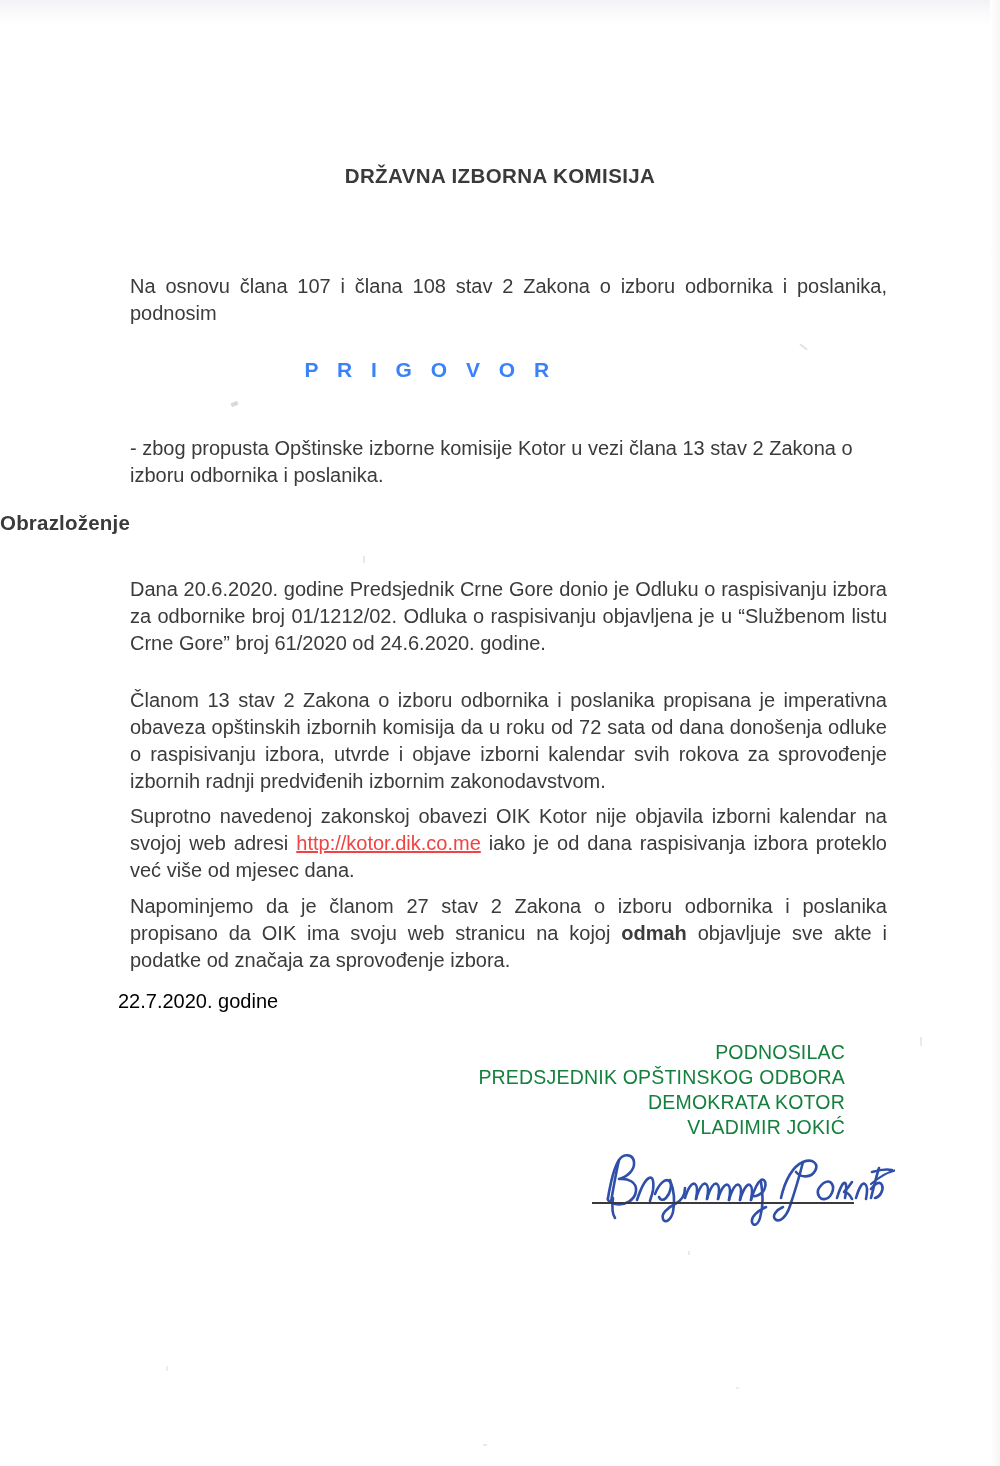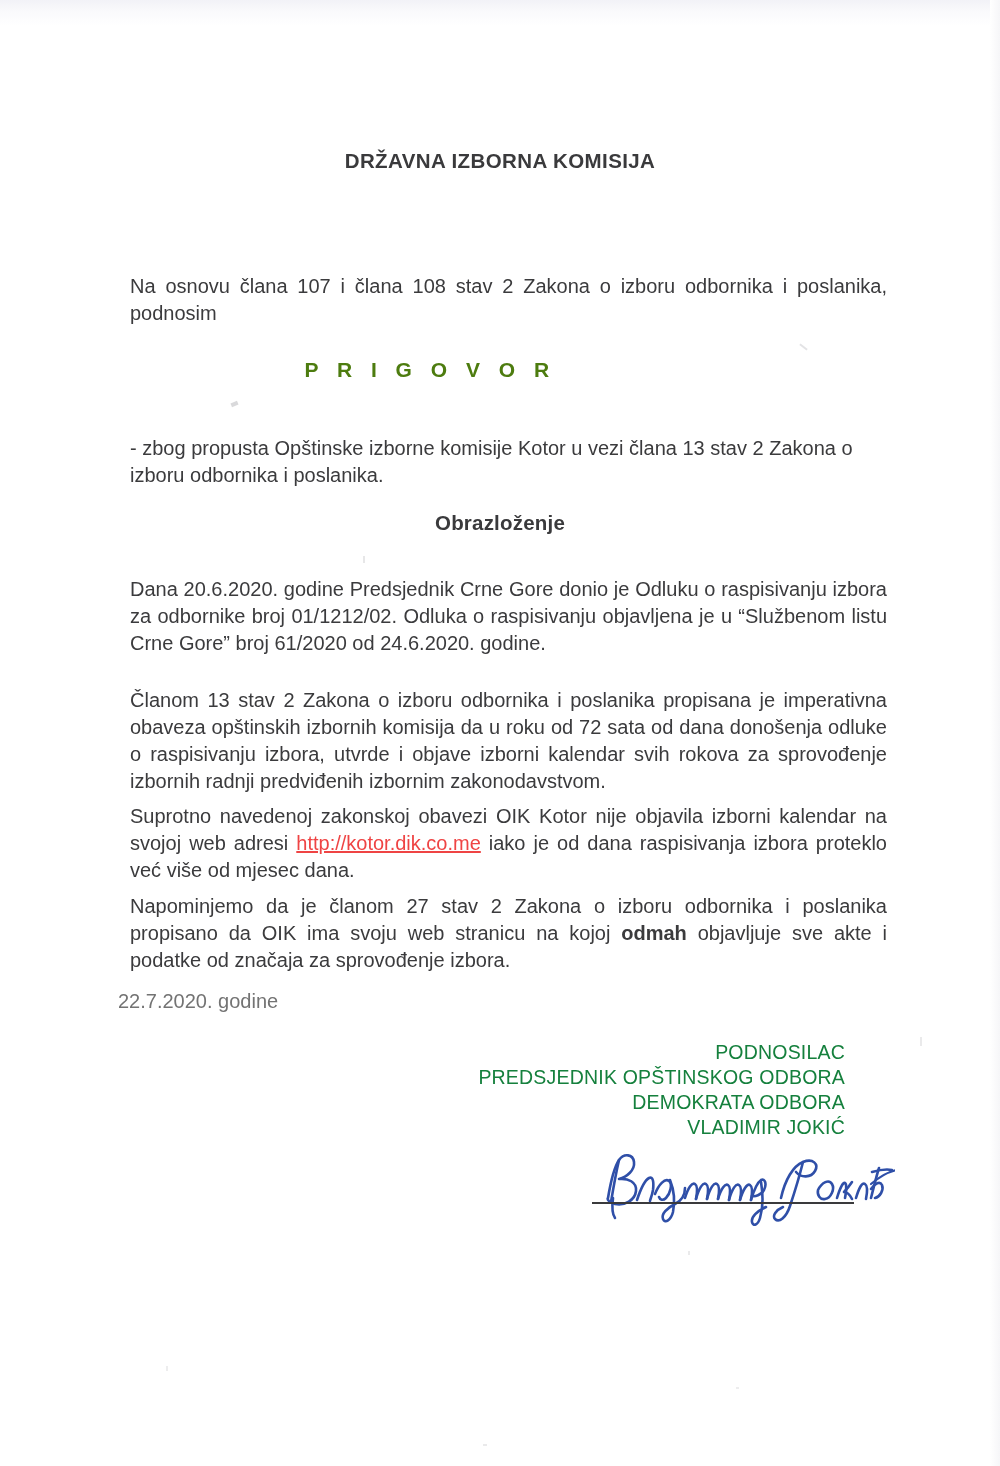--- a/index.html
+++ b/index.html
@@ -35,21 +35,21 @@
     top: 0; right: 0;
     width: 10px;
     height: 1466px;
     background: linear-gradient(to left, #f6f6f8 0%, #ffffff 100%);
     pointer-events: none;
   }
 
   
   .doc-header {
     position: absolute;
-    top: 149px;
+    top: 164px;
     left: 0;
     width: 1000px;
     text-align: center;
     font-size: 20.5px;
     font-weight: bold;
     letter-spacing: 0.4px;
     color: #3a3a3c;
   }
 
   p.para {
@@ -71,49 +71,48 @@
 
   .heading-prigovor {
     position: absolute;
     top: 358px;
     left: 0;
     width: 860px;
     text-align: center;
     font-size: 21px;
     font-weight: bold;
     letter-spacing: 6.5px;
-    color: #4d7c0f;
+    color: #3b82f6;
   }
 
   .heading-obrazlozenje {
     position: absolute;
     top: 511px;
     left: 0;
     width: 1000px;
-    text-align: center;
     font-size: 20.5px;
     font-weight: bold;
     letter-spacing: 0.2px;
     color: #3a3a3c;
   }
 
   .link-url {
     text-decoration: underline;
     color: #ef4444;
   }
   .bold-word { font-weight: bold; }
 
   
   .date-line {
     position: absolute;
     top: 988px;
     left: 118px;
     font-size: 20px;
     line-height: 27px;
-    color: #737373;
+    color: #000000;
   }
 
   
   .signature-block {
     position: absolute;
     top: 1040px;
     left: 400px;
     width: 445px;
     text-align: right;
     font-size: 19.5px;
@@ -182,21 +181,21 @@
 
   <p class="para p-expl3"><span>Suprotno navedenoj zakonskoj obavezi OIK Kotor nije objavila izborni kalendar na svojoj web adresi </span><a class="link-url" href="#">http://kotor.dik.co.me</a><span> iako je od dana raspisivanja izbora proteklo već više od mjesec dana.</span></p>
 
   <p class="para p-expl4"><span>Napominjemo da je članom 27 stav 2 Zakona o izboru odbornika i poslanika propisano da OIK ima svoju web stranicu na kojoj </span><strong class="bold-word">odmah</strong><span> objavljuje sve akte i podatke od značaja za sprovođenje izbora.</span></p>
 
   <div class="date-line">22.7.2020. godine</div>
 
   <div class="signature-block">
     <div>PODNOSILAC</div>
     <div>PREDSJEDNIK OPŠTINSKOG ODBORA</div>
-    <div>DEMOKRATA ODBORA</div>
+    <div>DEMOKRATA KOTOR</div>
     <div>VLADIMIR JOKIĆ</div>
   </div>
 
   <div class="signature-area">
     <svg width="320" height="110" viewBox="0 0 320 110" fill="none" xmlns="http://www.w3.org/2000/svg">
       <g stroke="#2f4fa8" stroke-width="2.6" stroke-linecap="round" stroke-linejoin="round" fill="none">
 
         <path d="M33 58 C36 40, 40 26, 44 20 C49 13, 58 14, 59 22 C60 30, 52 37, 44 39 C53 38, 62 42, 61 51 C60 60, 50 66, 40 64 C34 63, 32 59, 33 58 Z"></path>
         <path d="M44 20 C41 33, 38 50, 36 62"></path>
 

